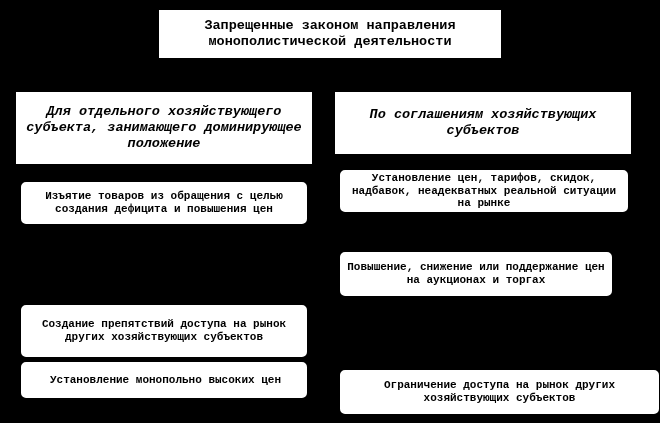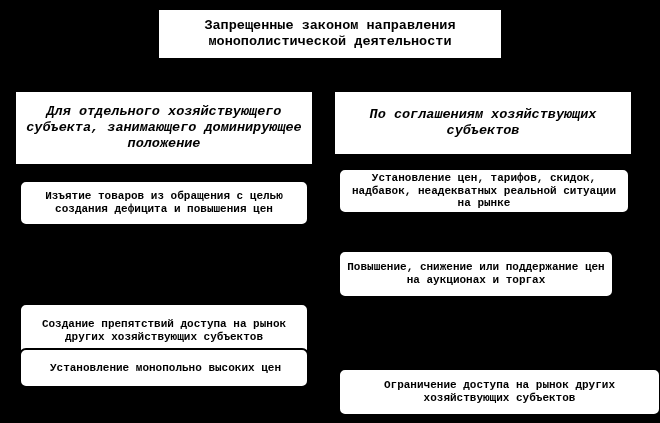--- a/index.html
+++ b/index.html
@@ -81,21 +81,21 @@
   </div>
   <div class="connector" style="left:8px; top:201px; width:13px; height:3px;"></div>
 
   <div class="connector" style="left:8px; top:266px; width:13px; height:3px;"></div>
 
   <div class="box leaf-box" style="left:19px; top:303px; width:290px; height:56px;">
     <span>Создание препятствий доступа на рынок других хозяйствующих  субъектов</span>
   </div>
   <div class="connector" style="left:8px; top:324px; width:13px; height:3px;"></div>
 
-  <div class="box leaf-box" style="left:19px; top:348px; width:290px; height:40px;padding-left:9px;">
+  <div class="box leaf-box" style="left:19px; top:360px; width:290px; height:40px;padding-left:9px;">
     <span>Установление монопольно высоких цен</span>
   </div>
   <div class="connector" style="left:8px; top:378px; width:13px; height:3px;"></div>
 
   <div class="connector" style="left:326px; top:156px; width:3px; height:250px;"></div>
   <div class="connector" style="left:326px; top:156px; width:10px; height:3px;"></div>
 
   <div class="box leaf-box" style="left:338px; top:168px; width:292px; height:46px;">
     <span>Установление цен, тарифов, скидок, надбавок, неадекватных реальной ситуации на рынке</span>
   </div>

